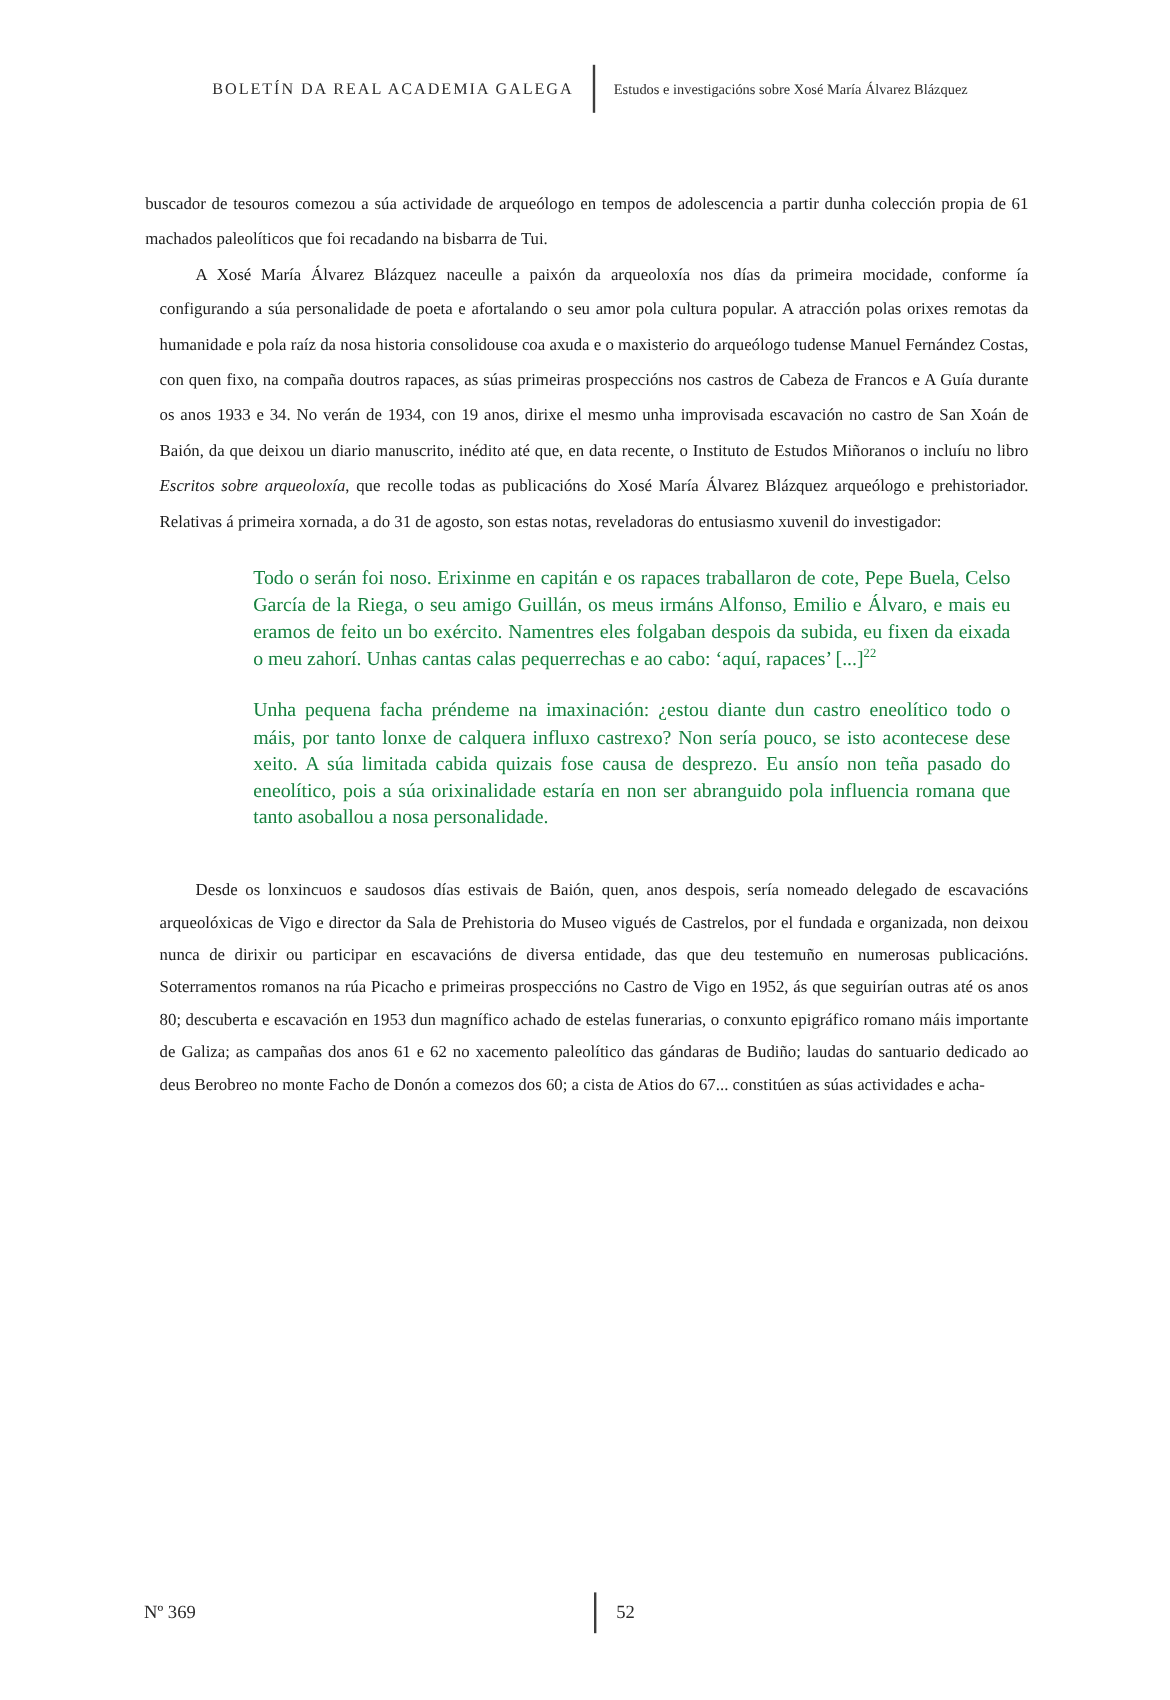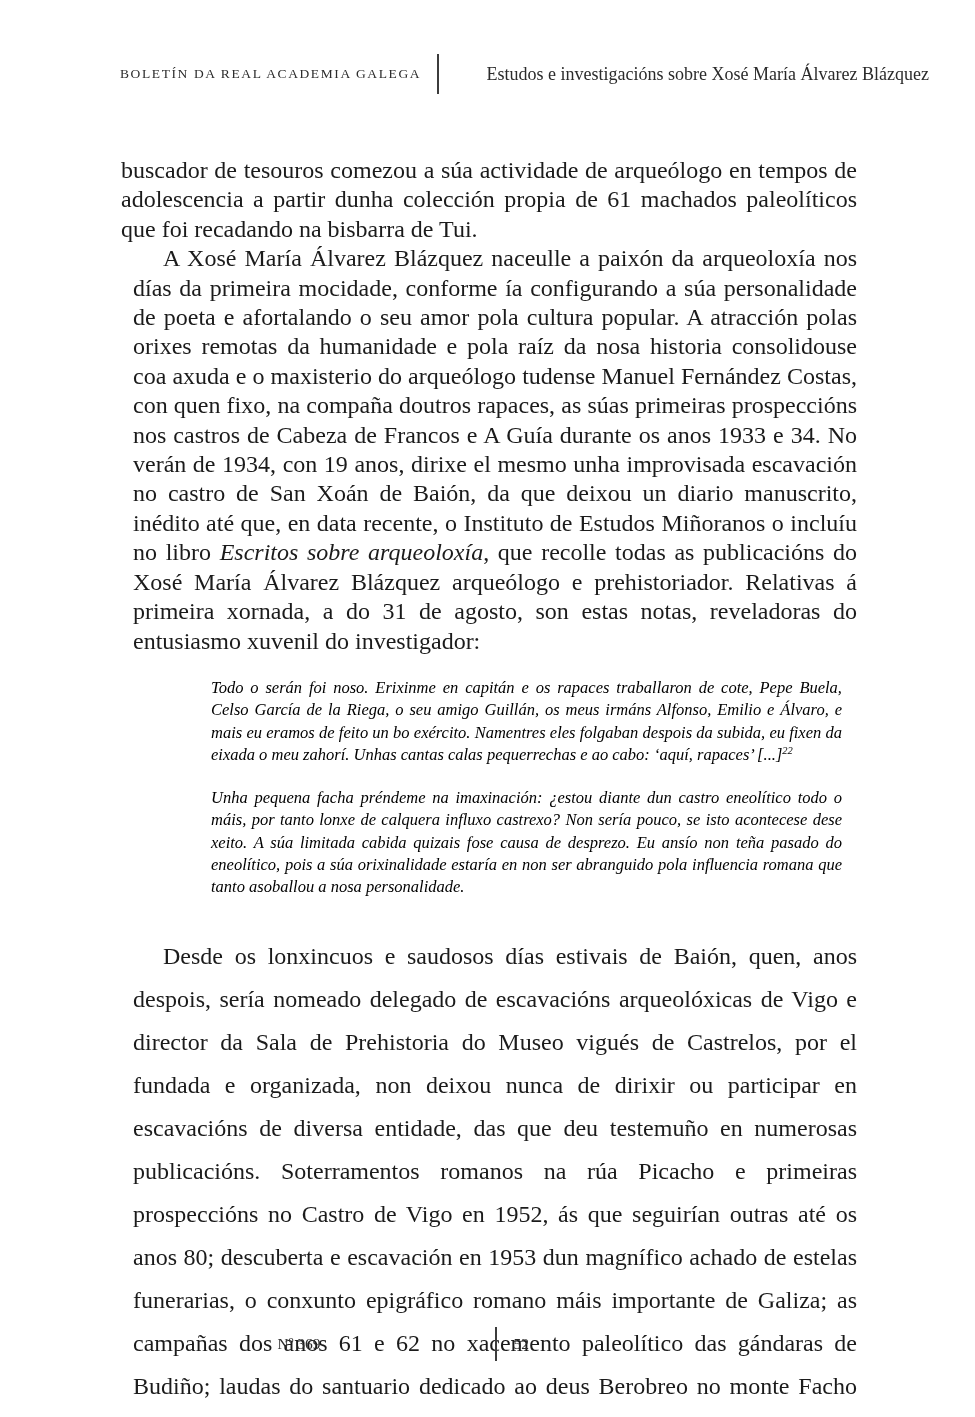--- a/index.html
+++ b/index.html
@@ -35,70 +35,68 @@
     color: #2b2b2b;
     white-space: nowrap;
   }
   .header-divider {
     width: 1.5px;
     height: 40px;
     background: #3c3c3c;
     flex: 0 0 auto;
   }
   .header-article {
-    padding-left: 0;
-    font-size: 18px;
+    padding-left: 16px;
+    font-size: 12px;
     color: #2b2b2b;
     white-space: nowrap;
-    margin-left: 48px;
   }
 
   
   .content {
     position: absolute;
     top: 156px;
     left: 121px;
     width: 736px;
   }
   .body-par {
     margin: 0;
-    font-size: 24px;
+    font-size: 14px;
     line-height: 29.4px;
     text-align: justify;
   }
   .indent { text-indent: 30px; margin-left: 12px; }
   .quote {
     margin: 21px 15px 13px 90px;
     font-size: 16.5px;
     line-height: 22.3px;
     text-align: justify;
-    color: #000000;
-    font-style: italic;
+    color: #15803d;
   }
   .note-ref {
     font-size: 10.5px;
     line-height: 0;
   }
   .last-par {
     margin-top: 36px;
-    line-height: 43px;
+    line-height: 27px;
   }
 
   
   .page-footer {
     position: absolute;
     top: 1327px;
     left: 120px;
     right: 110px;
     display: flex;
     align-items: center;
   }
   .footer-issue {
     width: 358px;
-    text-align: center;
+    text-align: left;
     padding-right: 17px;
     font-size: 15.5px;
     color: #2b2b2b;
   }
   .footer-divider {
     width: 1.5px;
     height: 34px;
     background: #3c3c3c;
     flex: 0 0 auto;
   }

